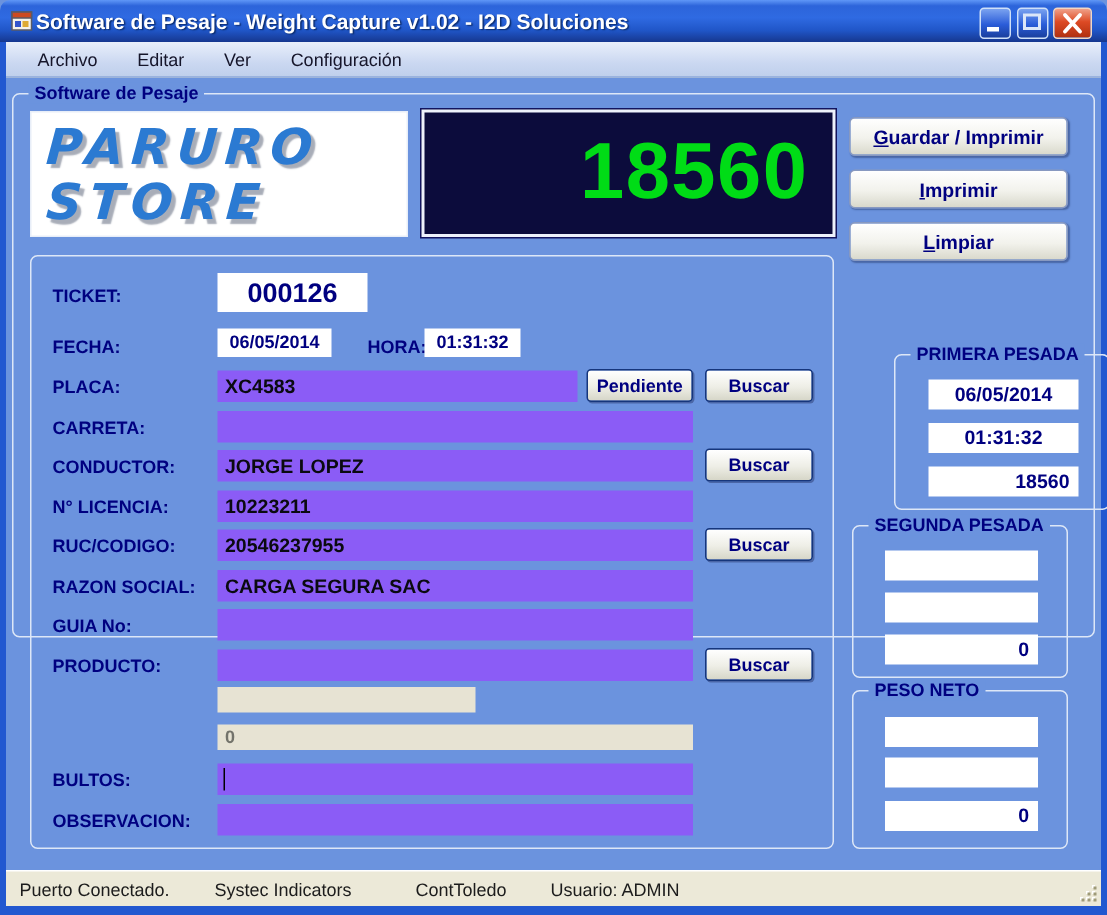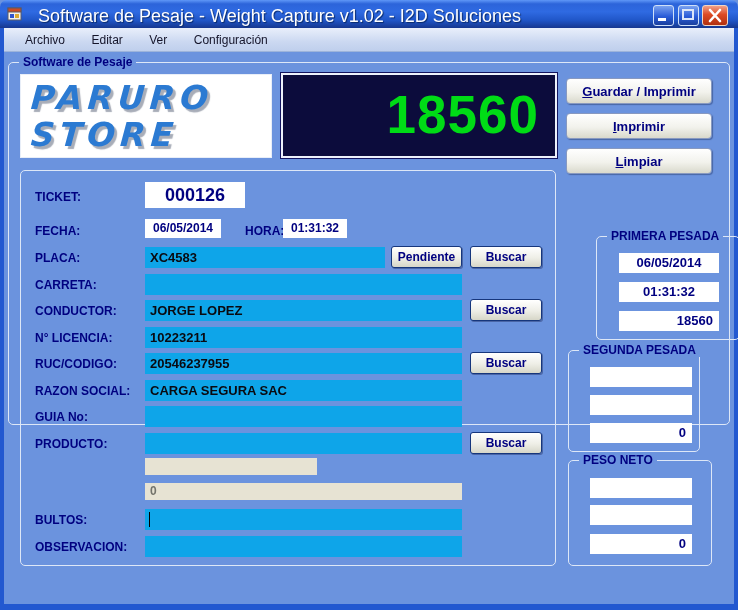--- a/index.html
+++ b/index.html
@@ -4,21 +4,21 @@
 <style>
   html,body{margin:0;padding:0;background:#3a3a3a;}
   *{box-sizing:border-box;font-family:"Liberation Sans",sans-serif;}
   .window{position:relative;width:738px;height:610px;background:#6b93de;overflow:hidden;outline:1px solid #001078;}
 
   
   .titlebar{position:absolute;left:0;top:0;width:738px;height:28px;
     background:linear-gradient(180deg,#5f97f7 0%,#2c64da 14%,#2f6ae2 42%,#2056c8 72%,#16378f 100%);
     border-radius:7px 7px 0 0;}
   .titlebar .app-icon{position:absolute;left:7px;top:6px;width:16px;height:16px;}
-  .title-text{position:absolute;left:38px;top:6px;color:#fff;font-weight:normal;font-size:18px;
+  .title-text{position:absolute;left:24px;top:6px;color:#fff;font-weight:bold;font-size:14px;
     text-shadow:1px 1px 1px #0a2a6a;white-space:nowrap;}
   .winbtn{position:absolute;top:5px;height:21px;border-radius:3px;padding:0;cursor:pointer;}
   .btn-min,.btn-max{width:21px;border:1px solid #cfe0f8;
     background:linear-gradient(180deg,#7aa2f0 0%,#2a5cd8 55%,#1a3f9e 100%);}
   .btn-min{left:653px;} .btn-max{left:678px;}
   .btn-close{left:702px;width:26px;border:1px solid #f2d6c3;
     background:linear-gradient(180deg,#f0a088 0%,#dd4a24 45%,#b03010 100%);}
 
   
   .frame-left,.frame-right{position:absolute;top:28px;width:4px;height:582px;background:#2258d0;}
@@ -56,21 +56,21 @@
   .action-btn{position:absolute;left:562px;width:146px;height:26px;border:1px solid #8899c0;border-radius:4px;
     background:linear-gradient(180deg,#ffffff 0%,#f2f2ec 55%,#d9d9cc 100%);
     color:#000080;font-weight:bold;font-size:13px;cursor:pointer;
     box-shadow:1px 1px 1px rgba(10,20,60,.35);}
   .action-btn span{display:block;}
   .accel::first-letter{text-decoration:underline;}
 
   
   .flabel{position:absolute;left:31px;color:#000080;font-weight:bold;font-size:12px;white-space:nowrap;}
   .wbox{position:absolute;background:#ffffff;color:#000080;font-weight:bold;}
-  .tinput{position:absolute;background:#0ea5e9;border:0;color:#0a0a10;font-weight:bold;font-size:13px;
+  .tinput{position:absolute;background:#8b5cf6;border:0;color:#0a0a10;font-weight:bold;font-size:13px;
     padding:0 0 0 5px;height:21px;}
   .gray-field{position:absolute;background:#e7e3d3;color:#73736b;font-weight:bold;font-size:12px;
     padding-left:5px;line-height:17px;}
   .small-btn{position:absolute;height:22px;border:1px solid #16367c;border-radius:3px;
     background:linear-gradient(180deg,#ffffff 0%,#eeeee6 55%,#d6d6c8 100%);
     color:#000080;font-weight:bold;font-size:12px;cursor:pointer;
     box-shadow:1px 1px 0 rgba(0,0,40,.3);padding:0;}
   .caret{position:absolute;left:4px;top:3px;width:1px;height:15px;background:#000;}
 
   
@@ -215,30 +215,44 @@
     <span class="flabel" style="top:488px;">OBSERVACION:</span>
     <input class="tinput" style="left: 141px; top: 484px; width: 317px;" value="">
 
     <div class="groupbox" style="left:564px;top:184px;width:144px;height:104px;margin-left:28px;">
       <span class="group-label">PRIMERA PESADA</span>
       <div class="pfield center" style="left:22px;top:16px;width:100px;">06/05/2014</div>
       <div class="pfield center" style="left:22px;top:45px;width:100px;">01:31:32</div>
       <div class="pfield right" style="left:22px;top:74px;width:100px;">18560</div>
     </div>
 
-    <div class="groupbox" style="left:564px;top:298px;width:132px;height:102px;">
+    <div class="groupbox" style="left:564px;top:298px;width:144px;height:102px;">
       <span class="group-label">SEGUNDA PESADA</span>
       <div class="pfield center" style="left:21px;top:16px;width:102px;"></div>
       <div class="pfield center" style="left:21px;top:44px;width:102px;"></div>
       <div class="pfield right" style="left:21px;top:72px;width:102px;">0</div>
     </div>
 
     <div class="groupbox" style="left:564px;top:408px;width:144px;height:106px;">
       <span class="group-label">PESO NETO</span>
       <div class="pfield center" style="left:21px;top:17px;width:102px;"></div>
       <div class="pfield center" style="left:21px;top:44px;width:102px;"></div>
       <div class="pfield right" style="left:21px;top:73px;width:102px;">0</div>
     </div>
 
   </div>
 
+  <div class="statusbar">
+    <span class="status-item" style="left:9px;">Puerto Conectado.</span>
+    <span class="status-item" style="left:139px;">Systec Indicators</span>
+    <span class="status-item" style="left:273px;">ContToledo</span>
+    <span class="status-item" style="left:363px;">Usuario: ADMIN</span>
+    <span class="grip">
+      <i class="g1"></i>
+        <i class="g2"></i>
+        <i class="g3"></i>
+        <i class="g4"></i>
+        <i class="g5"></i>
+        <i class="g6"></i>
+    </span>
+  </div>
 
 </div>
 
 </body></html>

